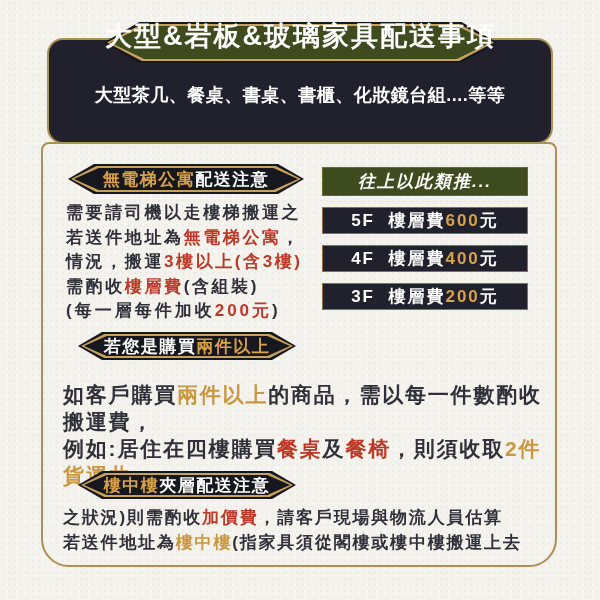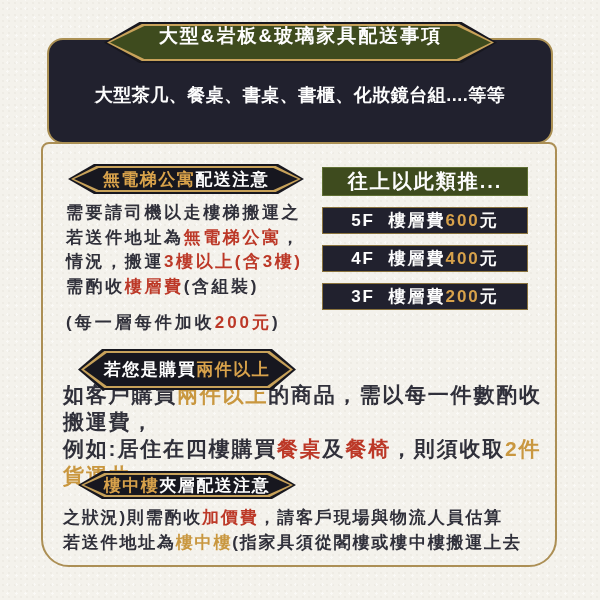--- a/index.html
+++ b/index.html
@@ -45,37 +45,37 @@
   .l-edge{inset:0;background:#17171f;}
   .l-gold{inset:2px 3px;background:#c8a25a;}
   .l-fill{inset:4px 6px;background:#17171f;}
   .title-ribbon .l-fill{background:#3e4b1e;}
   .rb-text{
     position:absolute;inset:0;
     display:flex;align-items:center;justify-content:center;
     color:#fdfdfd;
   }
   .title-ribbon{left:104px;top:22px;width:393px;height:41px;}
-  .title-ribbon .rb-text{font-size:19px;letter-spacing:2px;padding-bottom:14px;}
+  .title-ribbon .rb-text{font-size:27px;letter-spacing:2px;padding-bottom:14px;}
   .sec-ribbon .rb-text{font-size:17px;letter-spacing:1.5px;}
   .ribbon-walkup{left:68px;top:164px;width:236px;height:30px;}
-  .ribbon-multi{left:78px;top:349px;width:218px;height:41px;}
+  .ribbon-multi{left:78px;top:332px;width:218px;height:28px;}
   .ribbon-loft{left:78px;top:471px;width:218px;height:28px;}
   
   .para{position:absolute;color:#30303a;}
   .para-walkup{left:66px;top:201px;width:262px;font-size:17px;letter-spacing:2.6px;line-height:24.5px;}
-  .pay-note{margin-top:12px;letter-spacing:3px;}
+  .pay-note{margin-top:0;letter-spacing:3px;}
   .para-multi{left:63px;top:381px;width:482px;font-size:21px;letter-spacing:1.8px;line-height:27px;}
   .para-loft{left:63px;top:505px;width:482px;font-size:17px;letter-spacing:1.8px;line-height:25px;}
   
   .fee-table{position:absolute;left:322px;top:167px;width:206px;}
   .fee-header{
     height:29px;background:#3e4b1e;border:1px solid #5f6f33;box-sizing:border-box;
     display:flex;align-items:center;justify-content:center;
-    color:#fdfdfd;font-size:20px;letter-spacing:2px;
+    color:#fdfdfd;font-size:17px;letter-spacing:2px;font-style:italic;
   }
   .fee-row{
     height:27px;margin-top:11px;background:#21212e;border:1px solid #8a733d;box-sizing:border-box;
     display:flex;align-items:center;justify-content:center;
     font-size:17px;letter-spacing:2px;
   }
   .fee-row span{white-space:pre;}
   .fee-row-free{background:#4d4c55;border-color:#8d8d96;}
   
   .c-dark{color:#30303a;}

